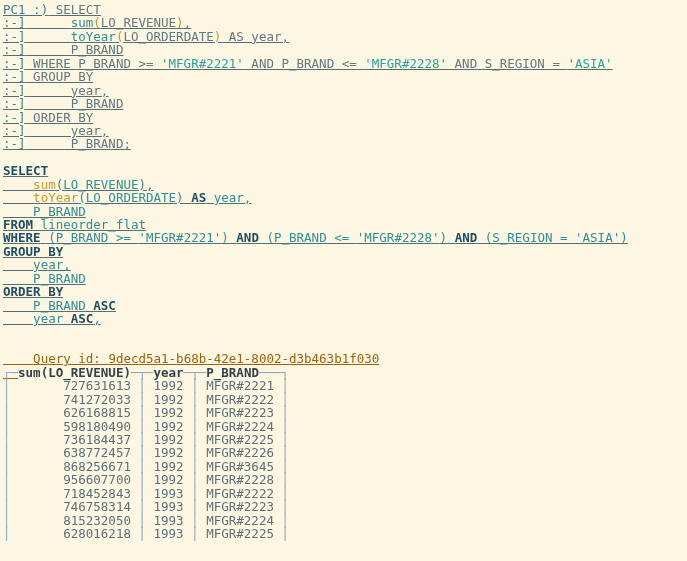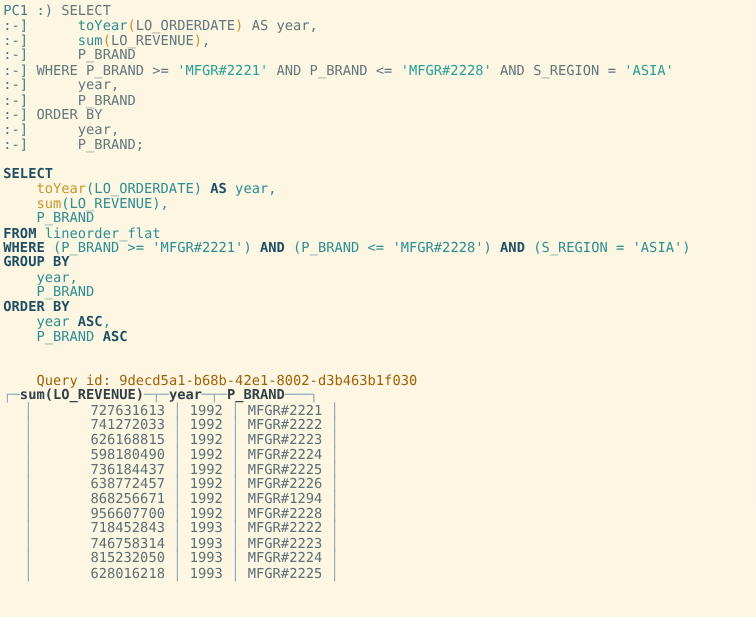--- a/index.html
+++ b/index.html
@@ -17,21 +17,21 @@
     line-height: 13.45px;
     color: #586e75;
     -webkit-font-smoothing: none;
   }
   .term {
     padding: 3px 0 0 3px;
     box-sizing: border-box;
     width: 687px;
     height: 561px;
   }
-  .line { white-space: pre; height: 13.45px; }
+  .line { white-space: pre; height: 13.45px; text-decoration: underline; }
   .gap  { height: 13.45px; }
 
   
   .prompt   { color: #3f7f87; }
   .plain    { color: #63797e; }
   .kw       { color: #63797e; }
   .fn       { color: #2f8f8f; }
   .paren    { color: #c9932b; }
   .str      { color: #2aa198; }
 
@@ -50,78 +50,79 @@
     height: 13.45px;
     color: #93a1a1;
   }
   .tbl-head .hname {
     color: #33424a;
     font-weight: bold;
     text-align: right;
   }
   .tbl-head .dash { color: #8aa7b4; }
   .tbl-body { position: relative; }
-  .trow { white-space: pre; height: 13.45px; color: #5c7177; margin-left: 19px; }
+  .trow { white-space: pre; height: 13.45px; color: #5c7177; }
   .trow .bar { color: #8aa7b4; }
   .trow .num { color: #5c7177; }
   .trow .br  { color: #5c7177; }
 </style>
 </head>
 <body>
 
 <div class="term">
 
   <div id="input-block">
       <div class="line"><span class="prompt">PC1 :)</span><span class="kw"> SELECT</span></div>
+      <div class="line"><span class="prompt">:-]</span><span class="plain">      </span><span class="fn">sum</span><span class="paren">(</span><span class="plain">LO_REVENUE</span><span class="paren">)</span><span class="plain">,</span></div>
       <div class="line"><span class="prompt">:-]</span><span class="plain">      </span><span class="fn">toYear</span><span class="paren">(</span><span class="plain">LO_ORDERDATE</span><span class="paren">)</span><span class="plain"> AS year,</span></div>
-      <div class="line"><span class="prompt">:-]</span><span class="plain">      </span><span class="fn">sum</span><span class="paren">(</span><span class="plain">LO_REVENUE</span><span class="paren">)</span><span class="plain">,</span></div>
       <div class="line"><span class="prompt">:-]</span><span class="plain">      P_BRAND</span></div>
       <div class="line"><span class="prompt">:-]</span><span class="plain"> WHERE P_BRAND &gt;= </span><span class="str">'MFGR#2221'</span><span class="plain"> AND P_BRAND &lt;= </span><span class="str">'MFGR#2228'</span><span class="plain"> AND S_REGION = </span><span class="str">'ASIA'</span></div>
+      <div class="line"><span class="prompt">:-]</span><span class="plain"> GROUP BY</span></div>
       <div class="line"><span class="prompt">:-]</span><span class="plain">      year,</span></div>
       <div class="line"><span class="prompt">:-]</span><span class="plain">      P_BRAND</span></div>
       <div class="line"><span class="prompt">:-]</span><span class="plain"> ORDER BY</span></div>
       <div class="line"><span class="prompt">:-]</span><span class="plain">      year,</span></div>
       <div class="line"><span class="prompt">:-]</span><span class="plain">      P_BRAND;</span></div>
     </div>
 
   <div class="gap"></div>
 
   <div id="query-block">
       <div class="line"><span class="q-kw">SELECT</span></div>
+      <div class="line"><span class="q-id">    </span><span class="q-fn">sum</span><span class="q-id">(LO_REVENUE),</span></div>
       <div class="line"><span class="q-id">    </span><span class="q-fn">toYear</span><span class="q-id">(LO_ORDERDATE) </span><span class="q-kw">AS</span><span class="q-id"> year,</span></div>
-      <div class="line"><span class="q-id">    </span><span class="q-fn">sum</span><span class="q-id">(LO_REVENUE),</span></div>
       <div class="line"><span class="q-id">    P_BRAND</span></div>
       <div class="line"><span class="q-kw">FROM</span><span class="q-id"> lineorder_flat</span></div>
       <div class="line"><span class="q-kw">WHERE</span><span class="q-id"> (P_BRAND &gt;= </span><span class="q-str">'MFGR#2221'</span><span class="q-id">) </span><span class="q-kw">AND</span><span class="q-id"> (P_BRAND &lt;= </span><span class="q-str">'MFGR#2228'</span><span class="q-id">) </span><span class="q-kw">AND</span><span class="q-id"> (S_REGION = </span><span class="q-str">'ASIA'</span><span class="q-id">)</span></div>
       <div class="line"><span class="q-kw">GROUP BY</span></div>
       <div class="line"><span class="q-id">    year,</span></div>
       <div class="line"><span class="q-id">    P_BRAND</span></div>
       <div class="line"><span class="q-kw">ORDER BY</span></div>
+      <div class="line"><span class="q-id">    P_BRAND </span><span class="q-kw">ASC</span></div>
       <div class="line"><span class="q-id">    year </span><span class="q-kw">ASC</span><span class="q-id">,</span></div>
-      <div class="line"><span class="q-id">    P_BRAND </span><span class="q-kw">ASC</span></div>
     </div>
 
   <div class="gap"></div>
 
   <div class="line qid">
     <span>Query id: </span><span>9decd5a1-b68b-42e1-8002-d3b463b1f030</span>
   </div>
 
   <div class="gap"></div>
 
   <div class="tbl">
     <div class="tbl-head" id="tbl-head"><span class="dash">┌─</span><span class="hname">sum(LO_REVENUE)</span><span class="dash">─</span><span class="dash">┬─</span><span class="hname">year</span><span class="dash">─</span><span class="dash">┬─</span><span class="hname">P_BRAND</span><span class="dash">───</span><span class="dash">┐</span></div>
     <div class="tbl-body" id="tbl-body">
         <div class="trow"><span class="bar">│</span><span class="num">       727631613 </span><span class="bar">│</span><span class="num"> 1992 </span><span class="bar">│</span><span class="br"> MFGR#2221 </span><span class="bar">│</span></div>
         <div class="trow"><span class="bar">│</span><span class="num">       741272033 </span><span class="bar">│</span><span class="num"> 1992 </span><span class="bar">│</span><span class="br"> MFGR#2222 </span><span class="bar">│</span></div>
         <div class="trow"><span class="bar">│</span><span class="num">       626168815 </span><span class="bar">│</span><span class="num"> 1992 </span><span class="bar">│</span><span class="br"> MFGR#2223 </span><span class="bar">│</span></div>
         <div class="trow"><span class="bar">│</span><span class="num">       598180490 </span><span class="bar">│</span><span class="num"> 1992 </span><span class="bar">│</span><span class="br"> MFGR#2224 </span><span class="bar">│</span></div>
         <div class="trow"><span class="bar">│</span><span class="num">       736184437 </span><span class="bar">│</span><span class="num"> 1992 </span><span class="bar">│</span><span class="br"> MFGR#2225 </span><span class="bar">│</span></div>
         <div class="trow"><span class="bar">│</span><span class="num">       638772457 </span><span class="bar">│</span><span class="num"> 1992 </span><span class="bar">│</span><span class="br"> MFGR#2226 </span><span class="bar">│</span></div>
-        <div class="trow"><span class="bar">│</span><span class="num">       868256671 </span><span class="bar">│</span><span class="num"> 1992 </span><span class="bar">│</span><span class="br"> MFGR#1294 </span><span class="bar">│</span></div>
+        <div class="trow"><span class="bar">│</span><span class="num">       868256671 </span><span class="bar">│</span><span class="num"> 1992 </span><span class="bar">│</span><span class="br"> MFGR#3645 </span><span class="bar">│</span></div>
         <div class="trow"><span class="bar">│</span><span class="num">       956607700 </span><span class="bar">│</span><span class="num"> 1992 </span><span class="bar">│</span><span class="br"> MFGR#2228 </span><span class="bar">│</span></div>
         <div class="trow"><span class="bar">│</span><span class="num">       718452843 </span><span class="bar">│</span><span class="num"> 1993 </span><span class="bar">│</span><span class="br"> MFGR#2222 </span><span class="bar">│</span></div>
         <div class="trow"><span class="bar">│</span><span class="num">       746758314 </span><span class="bar">│</span><span class="num"> 1993 </span><span class="bar">│</span><span class="br"> MFGR#2223 </span><span class="bar">│</span></div>
         <div class="trow"><span class="bar">│</span><span class="num">       815232050 </span><span class="bar">│</span><span class="num"> 1993 </span><span class="bar">│</span><span class="br"> MFGR#2224 </span><span class="bar">│</span></div>
         <div class="trow"><span class="bar">│</span><span class="num">       628016218 </span><span class="bar">│</span><span class="num"> 1993 </span><span class="bar">│</span><span class="br"> MFGR#2225 </span><span class="bar">│</span></div>
       </div>
   </div>
 
 </div>
 

